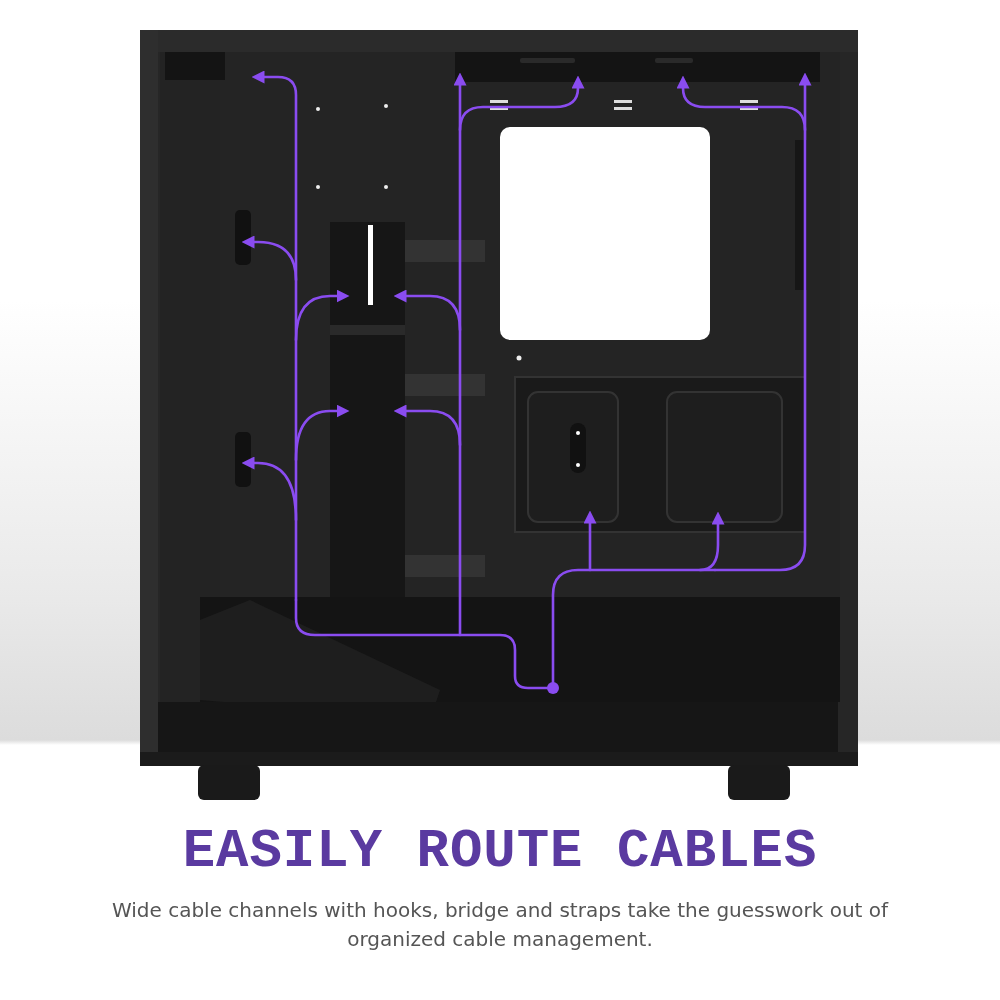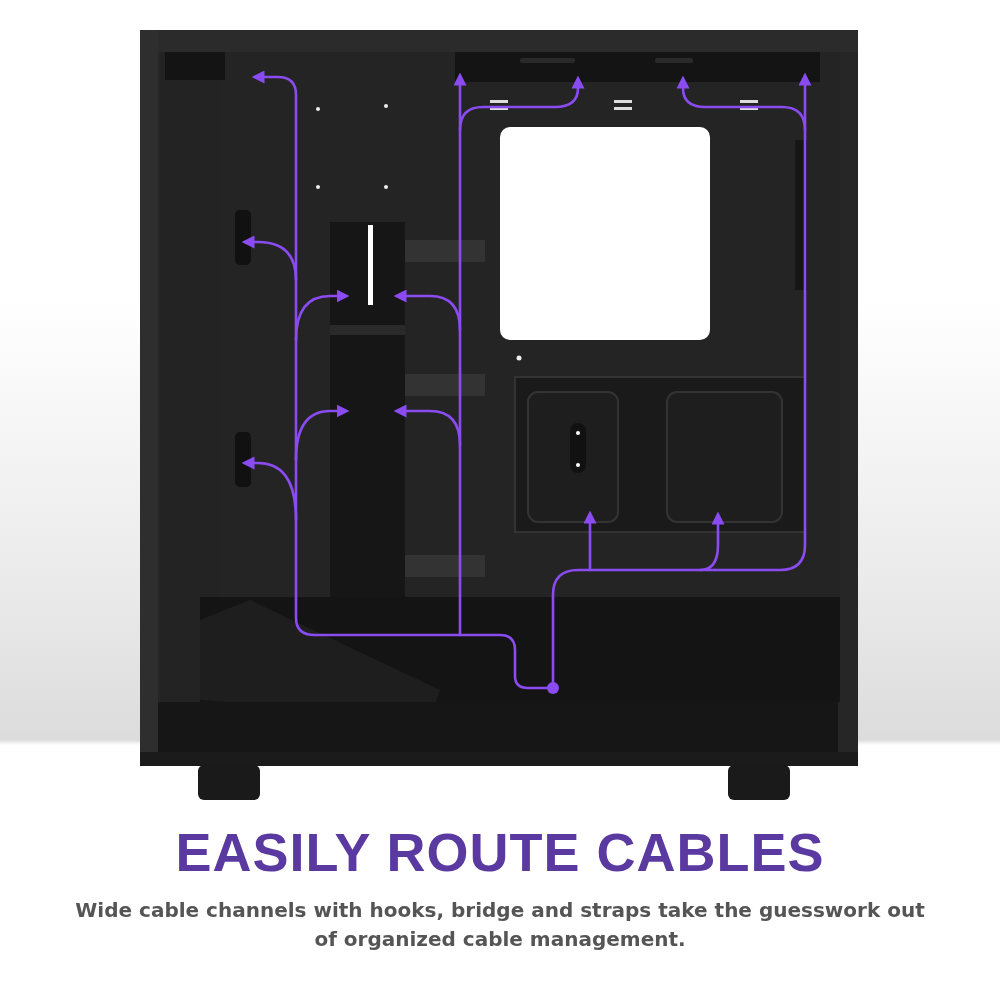--- a/index.html
+++ b/index.html
@@ -1,24 +1,24 @@
 <!DOCTYPE html>
 <html><head>
 <meta charset="utf-8">
 <style>
   html,body{margin:0;padding:0;}
   body{width:1000px;height:1000px;position:relative;overflow:hidden;
        background:linear-gradient(to bottom,#ffffff 0%,#ffffff 30%,#e9e9e9 60%,#dcdcdc 74%,#ffffff 74.5%,#ffffff 100%);
        font-family:"Liberation Sans",sans-serif;}
   .stage{position:absolute;left:0;top:0;width:1000px;height:810px;}
   .headline{position:absolute;left:0;top:812px;width:1000px;text-align:center;
-       font-family:Liberation Sans, sans-serif;font-weight:bold;font-size:54px;letter-spacing:1px;
+       font-family:Liberation Mono, monospace;font-weight:bold;font-size:54px;letter-spacing:1px;
        color:#5a3aa0;line-height:80px;}
   .caption{position:absolute;left:70px;top:896px;width:860px;text-align:center;
-       font-family:"DejaVu Sans",sans-serif;font-size:20px;line-height:29px;color:#555;font-weight:700;}
+       font-family:"DejaVu Sans",sans-serif;font-size:20px;line-height:29px;color:#555;font-weight:400;}
 </style>
 </head>
 <body>
 
 <div class="stage">
 <svg width="1000" height="810" viewBox="0 0 1000 810" xmlns="http://www.w3.org/2000/svg">
   <defs>
     <marker id="ah" viewBox="0 0 10 10" refX="5" refY="5" markerWidth="5" markerHeight="5" orient="auto-start-reverse">
       <path d="M0,0 L10,5 L0,10 z" fill="#8a4cf0"></path>
     </marker>

